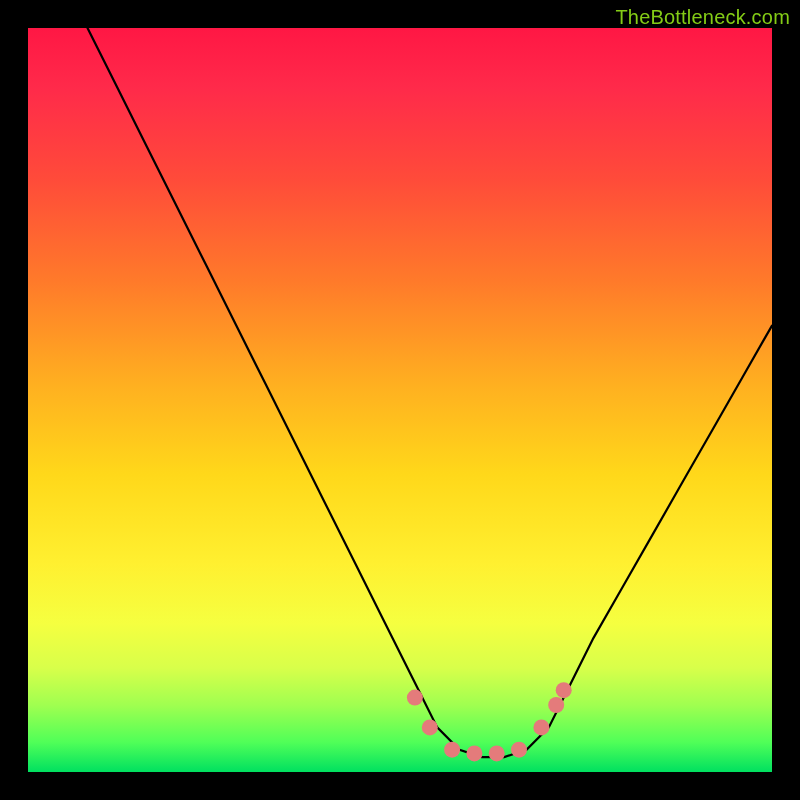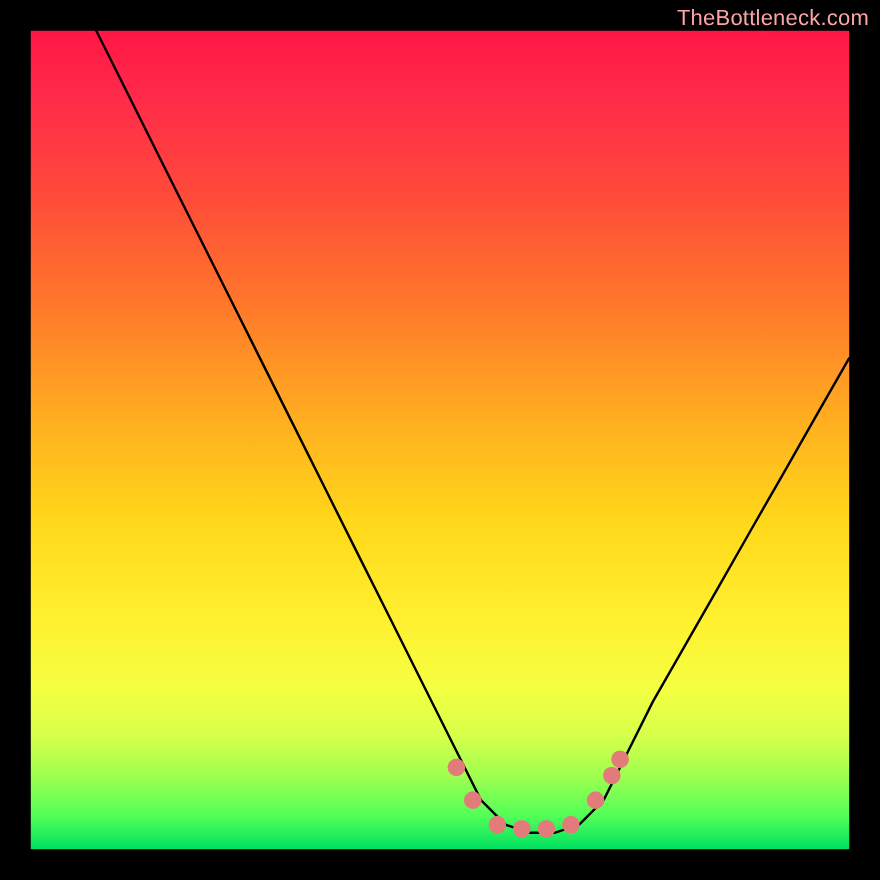--- a/index.html
+++ b/index.html
@@ -37,21 +37,21 @@
       #d8ff4a 86%,
       #a0ff50 91%,
       #50ff58 96%,
       #00e060 100%
     );
   }
   .watermark {
     position: absolute;
     top: 6px;
     right: 10px;
-    color: #fca5a5;
+    color: #84cc16;
     font-size: 20px;
     font-weight: 500;
     letter-spacing: 0.2px;
     user-select: none;
   }
   svg.curve {
     position: absolute;
     left: 0;
     top: 0;
     width: 744px;

